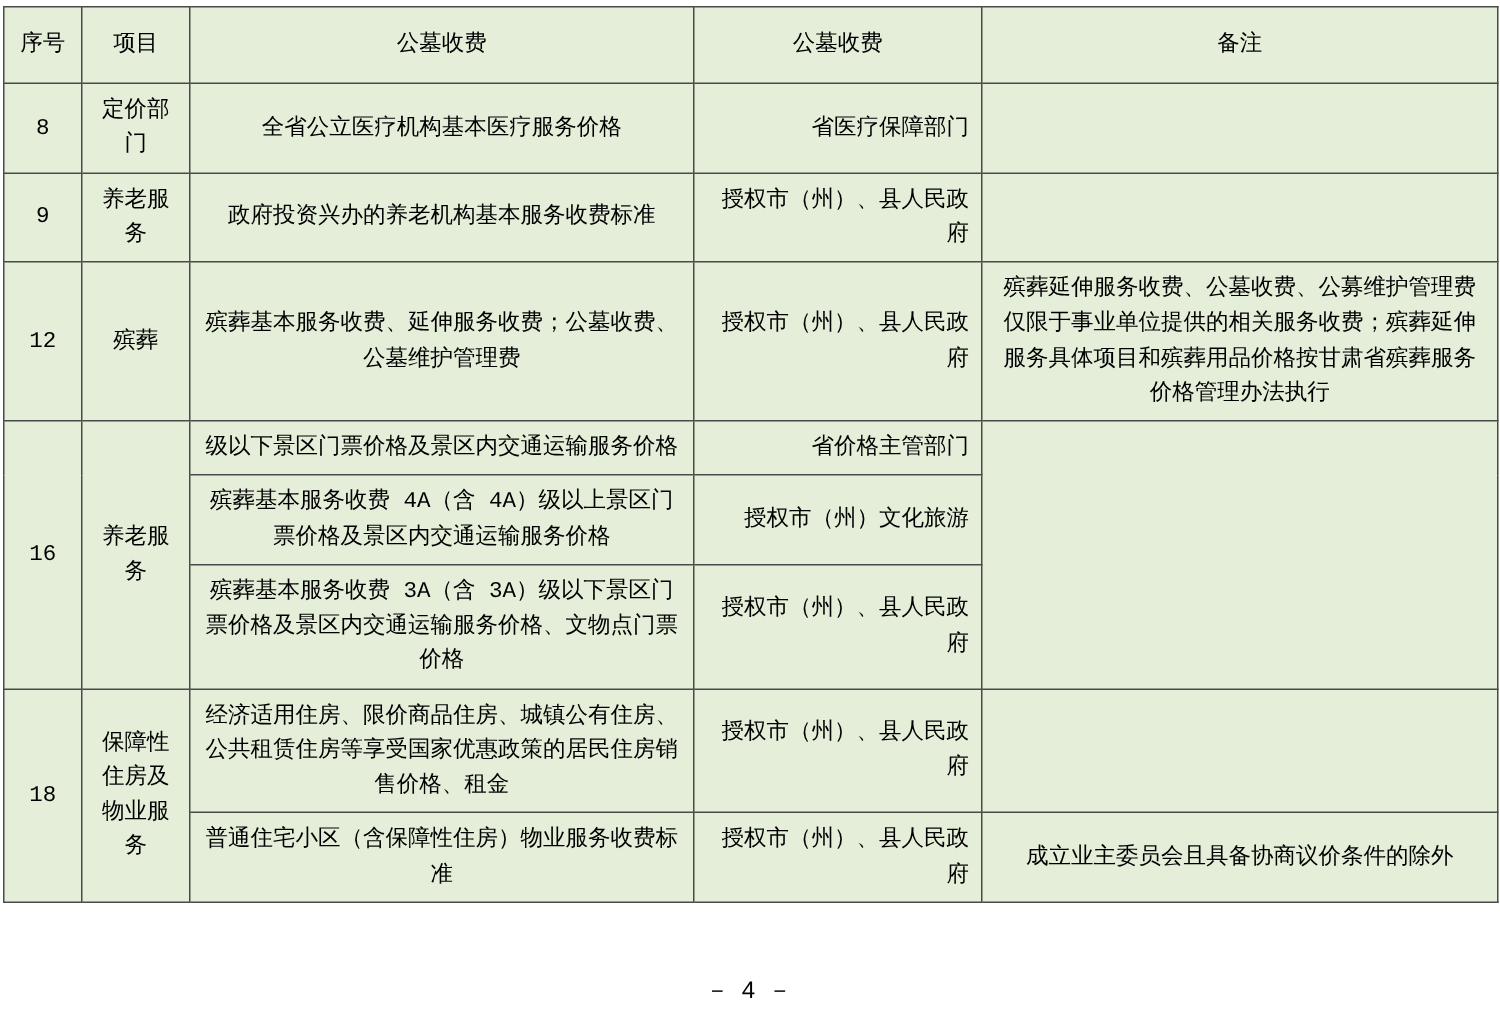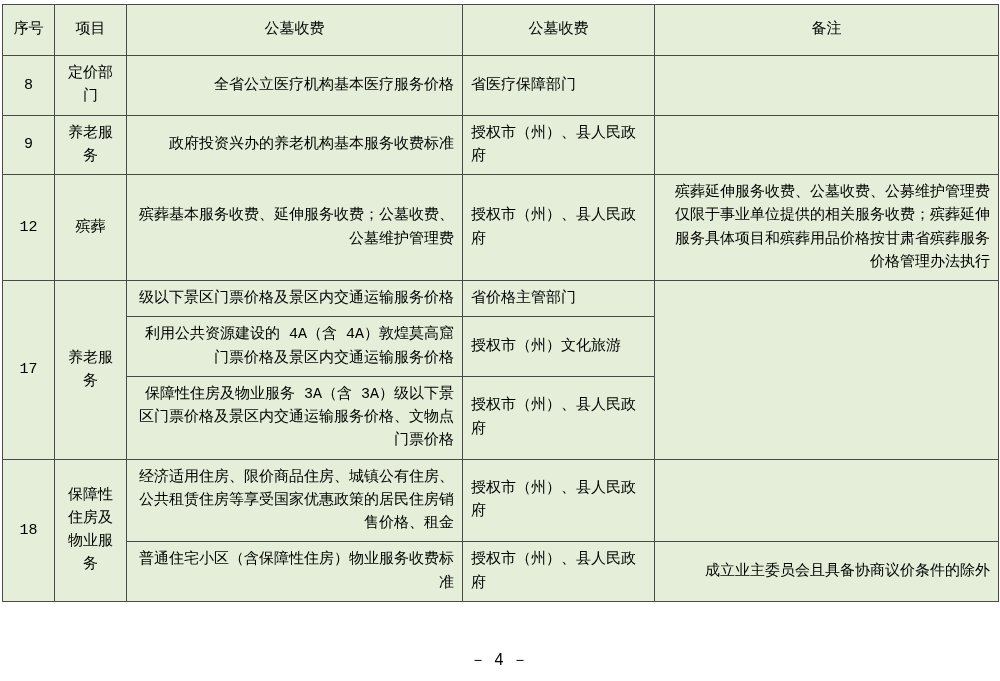--- a/index.html
+++ b/index.html
@@ -47,27 +47,27 @@
   col.c-item  { width: 72px; }
   col.c-cont  { width: 336px; }
   col.c-dept  { width: 192px; }
   col.c-note  { width: 344px; }
 
   td.no, td.item {
     text-align: center;
     line-height: 1.5;
   }
   td.cont {
+    text-align: center;
+  }
+  td.dept {
     text-align: right;
   }
-  td.dept {
-    text-align: left;
-  }
   td.note {
-    text-align: right;
+    text-align: center;
   }
   td.blank { }
   .footer {
     position: absolute;
     left: 0;
     right: 0;
     bottom: 14px;
     text-align: center;
     font-size: 16px;
     letter-spacing: 2px;
@@ -116,32 +116,32 @@
 
       <tr>
         <td class="no" rowspan="1">12</td>
         <td class="item" rowspan="1">殡葬</td>
         <td class="cont">殡葬基本服务收费、延伸服务收费；公墓收费、公墓维护管理费</td>
         <td class="dept">授权市（州）、县人民政府</td>
         <td class="note">殡葬延伸服务收费、公墓收费、公募维护管理费仅限于事业单位提供的相关服务收费；殡葬延伸服务具体项目和殡葬用品价格按甘肃省殡葬服务价格管理办法执行</td>
       </tr>
 
       <tr>
-        <td class="no" rowspan="3">17</td>
+        <td class="no" rowspan="3">16</td>
         <td class="item" rowspan="3">养老服务</td>
         <td class="cont">级以下景区门票价格及景区内交通运输服务价格</td>
         <td class="dept">省价格主管部门</td>
         <td class="note blank" rowspan="3"></td>
       </tr>
       <tr>
-        <td class="cont">利用公共资源建设的 4A（含 4A）敦煌莫高窟门票价格及景区内交通运输服务价格</td>
+        <td class="cont">殡葬基本服务收费 4A（含 4A）级以上景区门票价格及景区内交通运输服务价格</td>
         <td class="dept">授权市（州）文化旅游</td>
       </tr>
       <tr>
-        <td class="cont">保障性住房及物业服务 3A（含 3A）级以下景区门票价格及景区内交通运输服务价格、文物点门票价格</td>
+        <td class="cont">殡葬基本服务收费 3A（含 3A）级以下景区门票价格及景区内交通运输服务价格、文物点门票价格</td>
         <td class="dept">授权市（州）、县人民政府</td>
       </tr>
 
       <tr>
         <td class="no" rowspan="2">18</td>
         <td class="item" rowspan="2">保障性住房及物业服务</td>
         <td class="cont">经济适用住房、限价商品住房、城镇公有住房、公共租赁住房等享受国家优惠政策的居民住房销售价格、租金</td>
         <td class="dept">授权市（州）、县人民政府</td>
         <td class="note blank"></td>
       </tr>

